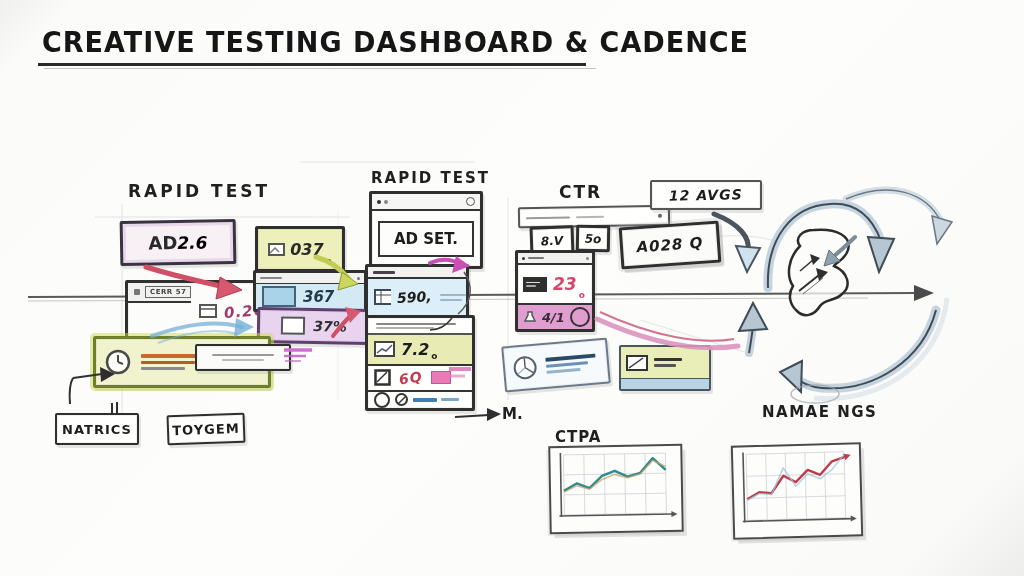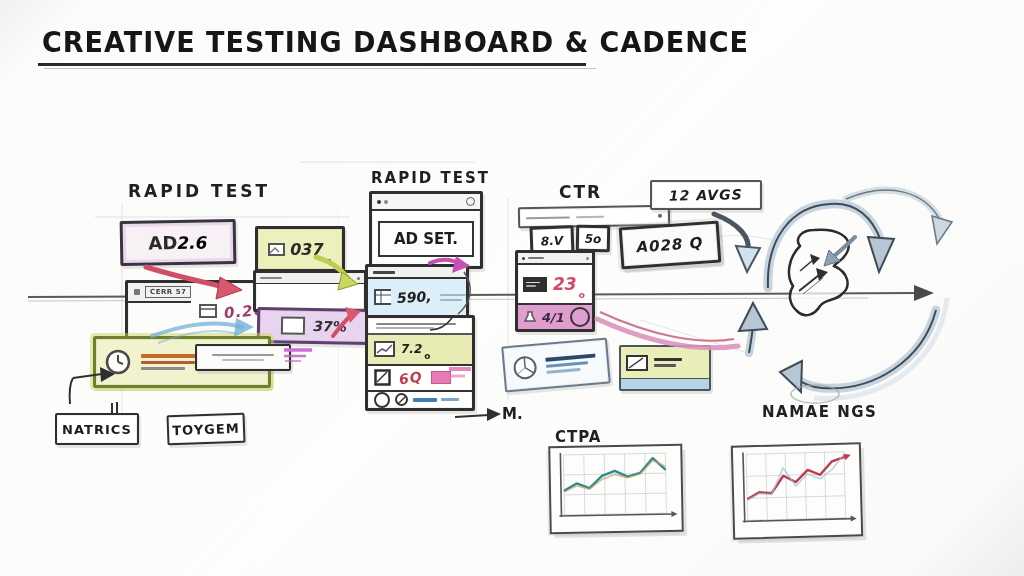--- a/index.html
+++ b/index.html
@@ -97,20 +97,24 @@
       </svg>
       <span class="hand" style="font-size:15px;color:#a13a6a;transform:rotate(-5deg);letter-spacing:1px;">0.265</span>
     </div>
   </div>
 
   <div class="sketch-box" style="left:253px;top:270px;width:114px;height:42px;flex-direction:column;align-items:stretch;justify-content:flex-start;">
     <div class="hdrstrip" style="height:11px;border-bottom-width:1.5px;padding-left:4px;">
       <span class="tinyline" style="width:22px;height:2px;background:#888;"></span>
       <span class="dot" style="width:3px;height:3px;margin-left:auto;margin-right:4px;background:#777;"></span>
     </div>
+    <div class="row" style="flex:1;background:#d3e9f4;padding-left:6px;">
+      <span style="width:30px;height:17px;background:#a9d3e8;border:2px solid #44627a;display:inline-block;margin-right:7px;"></span>
+      <span class="hand" style="font-size:15px;color:#1f3a4a;">367</span>
+    </div>
   </div>
 
   <div class="sketch-box" style="left:257px;top:308px;width:114px;height:36px;border-color:#5f3f70;background:#e8d4ee;transform:rotate(1deg);">
     <span style="width:20px;height:14px;background:#fff;border:2px solid #555;display:inline-block;margin-right:8px;"></span>
     <span class="hand" style="font-size:14px;color:#2f2f2f;">37%</span>
   </div>
 
   <div class="sketch-box" style="left:93px;top:336px;width:178px;height:52px;border-color:#6f7f2a;background:#f1f3ce;outline:3px solid rgba(205,215,90,.5);justify-content:flex-start;padding-left:8px;">
     <svg width="28" height="28" style="margin-right:9px;">
       <circle cx="14" cy="14" r="11" fill="#fdfdf8" stroke="#4a4a4a" stroke-width="2.5"></circle>
@@ -168,21 +172,21 @@
   <div class="sketch-box" style="left:365px;top:315px;width:110px;height:96px;border-width:3.5px;flex-direction:column;align-items:stretch;justify-content:flex-start;">
     <div class="row" style="height:17px;border-bottom:2px solid #555;padding-left:8px;gap:0;flex-direction:column;justify-content:center;align-items:flex-start;">
       <span class="tinyline" style="width:80px;height:2px;background:#888;margin-bottom:2px;"></span>
       <span class="tinyline" style="width:58px;height:2px;background:#b0b0b0;"></span>
     </div>
     <div class="row" style="height:32px;background:#e8ecb4;border-bottom:2px solid #333;padding-left:6px;">
       <svg width="21" height="16" style="margin-right:6px;">
         <rect x="1" y="1" width="19" height="14" fill="#fff" stroke="#444" stroke-width="2"></rect>
         <path d="M3,12 L8,8 L12,10 L18,4" stroke="#557" stroke-width="1.5" fill="none"></path>
       </svg>
-      <span class="hand" style="font-size:12px;">7.2</span>
+      <span class="hand" style="font-size:16px;">7.2</span>
       <span class="subscript">o</span>
     </div>
     <div class="row" style="height:27px;border-bottom:2px solid #333;padding-left:6px;">
       <svg width="17" height="17" style="margin-right:8px;">
         <rect x="1.5" y="1.5" width="14" height="14" fill="#fff" stroke="#2f2f2f" stroke-width="2.5"></rect>
         <line x1="3" y1="13" x2="13" y2="3" stroke="#2f2f2f" stroke-width="1.5"></line>
       </svg>
       <span class="hand" style="font-size:14px;color:#c23a50;transform:rotate(-8deg);letter-spacing:1px;">6Q</span>
       <span style="width:18px;height:11px;background:#e87ab8;border:1px solid #c05a94;display:inline-block;margin-left:8px;"></span>
     </div>

